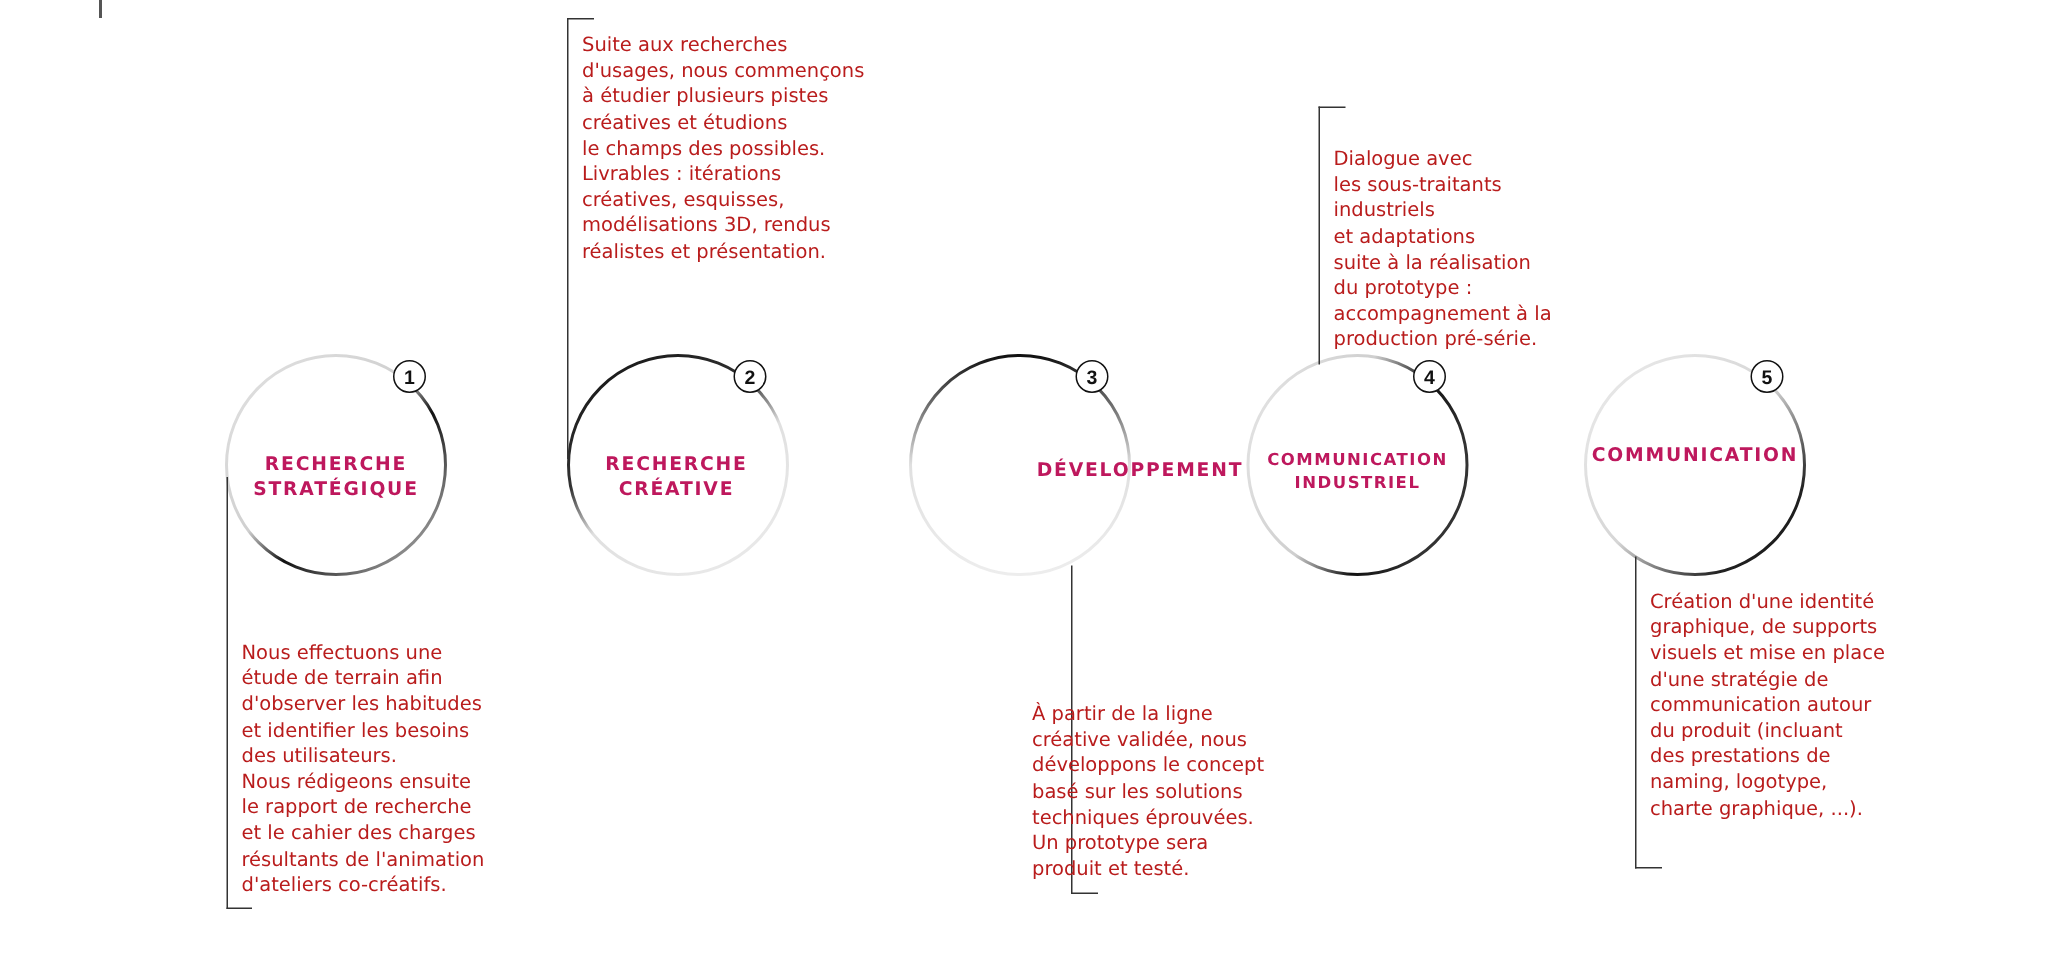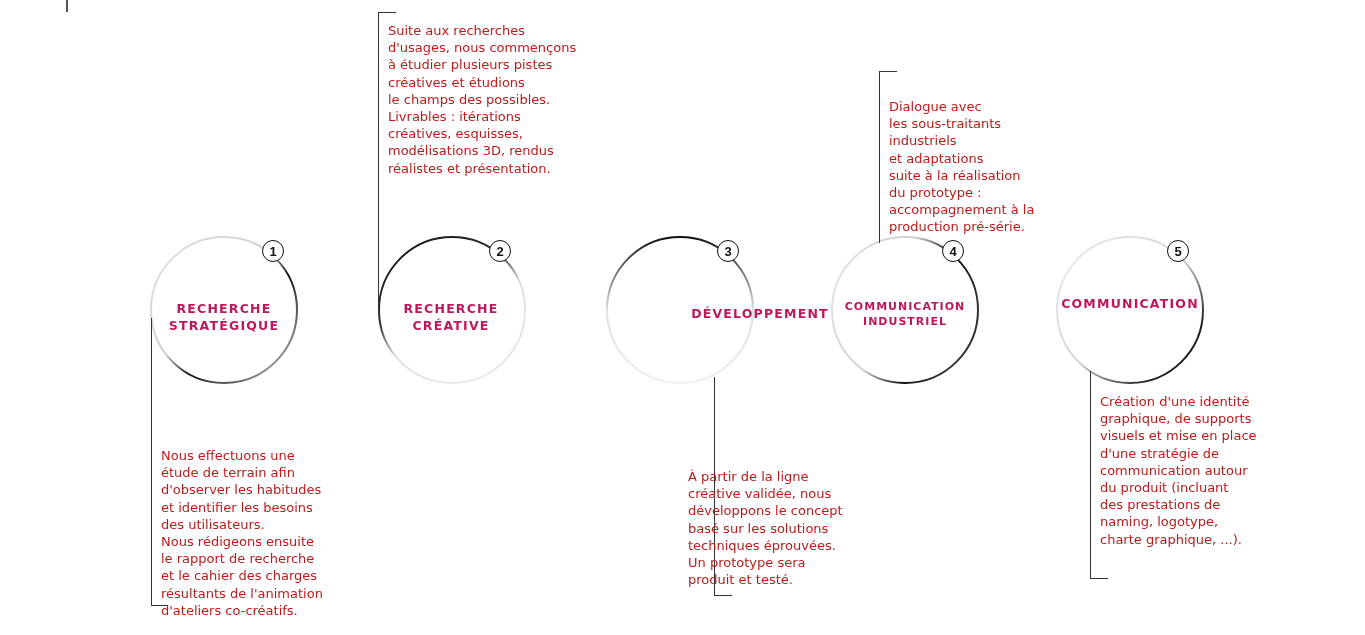--- a/index.html
+++ b/index.html
@@ -101,21 +101,21 @@
   <div>DÉVELOPPEMENT</div>
 </div>
 <div class="step-title small" style="left:905px;top:314px;">
   <div>COMMUNICATION</div>
   <div>INDUSTRIEL</div>
 </div>
 <div class="step-title" style="left:1130px;top:303px;">
   <div>COMMUNICATION</div>
 </div>
 
-<div class="desc" style="left:161px;top:427px;margin-top:20px;">Nous effectuons une
+<div class="desc" style="left:161px;top:427px;">Nous effectuons une
 étude de terrain afin
 d'observer les habitudes
 et identifier les besoins
 des utilisateurs.
 Nous rédigeons ensuite
 le rapport de recherche
 et le cahier des charges
 résultants de l'animation
 d'ateliers co-créatifs.</div>
 <div class="desc" style="left:388px;top:22px;">Suite aux recherches

